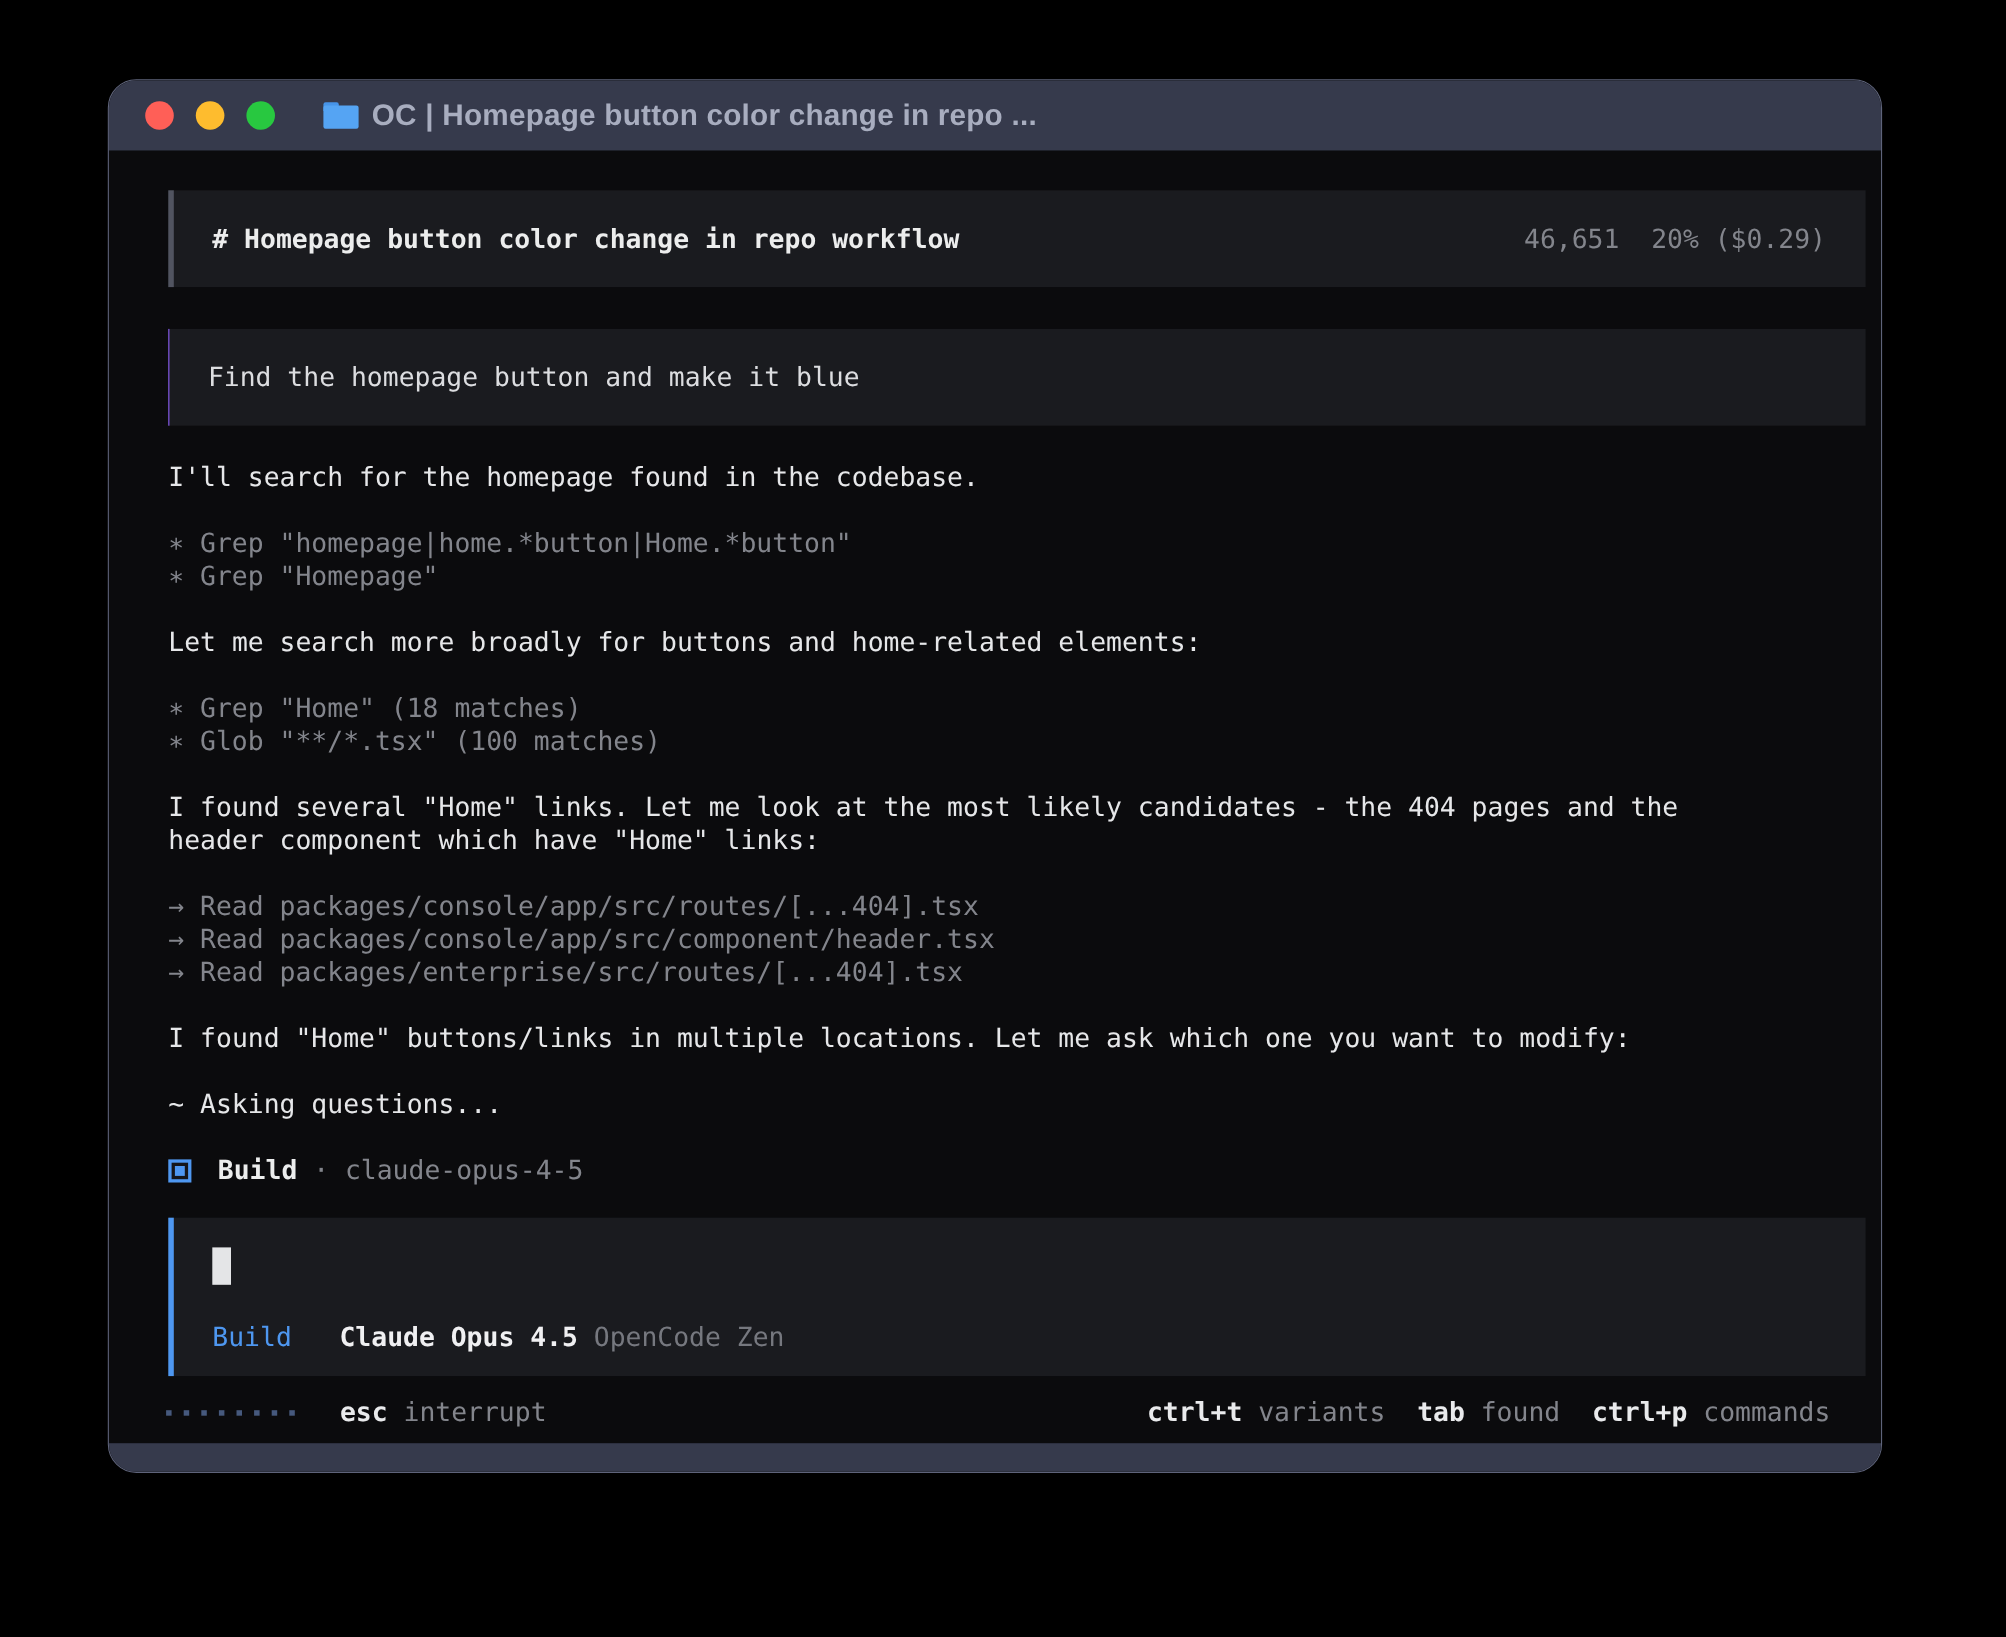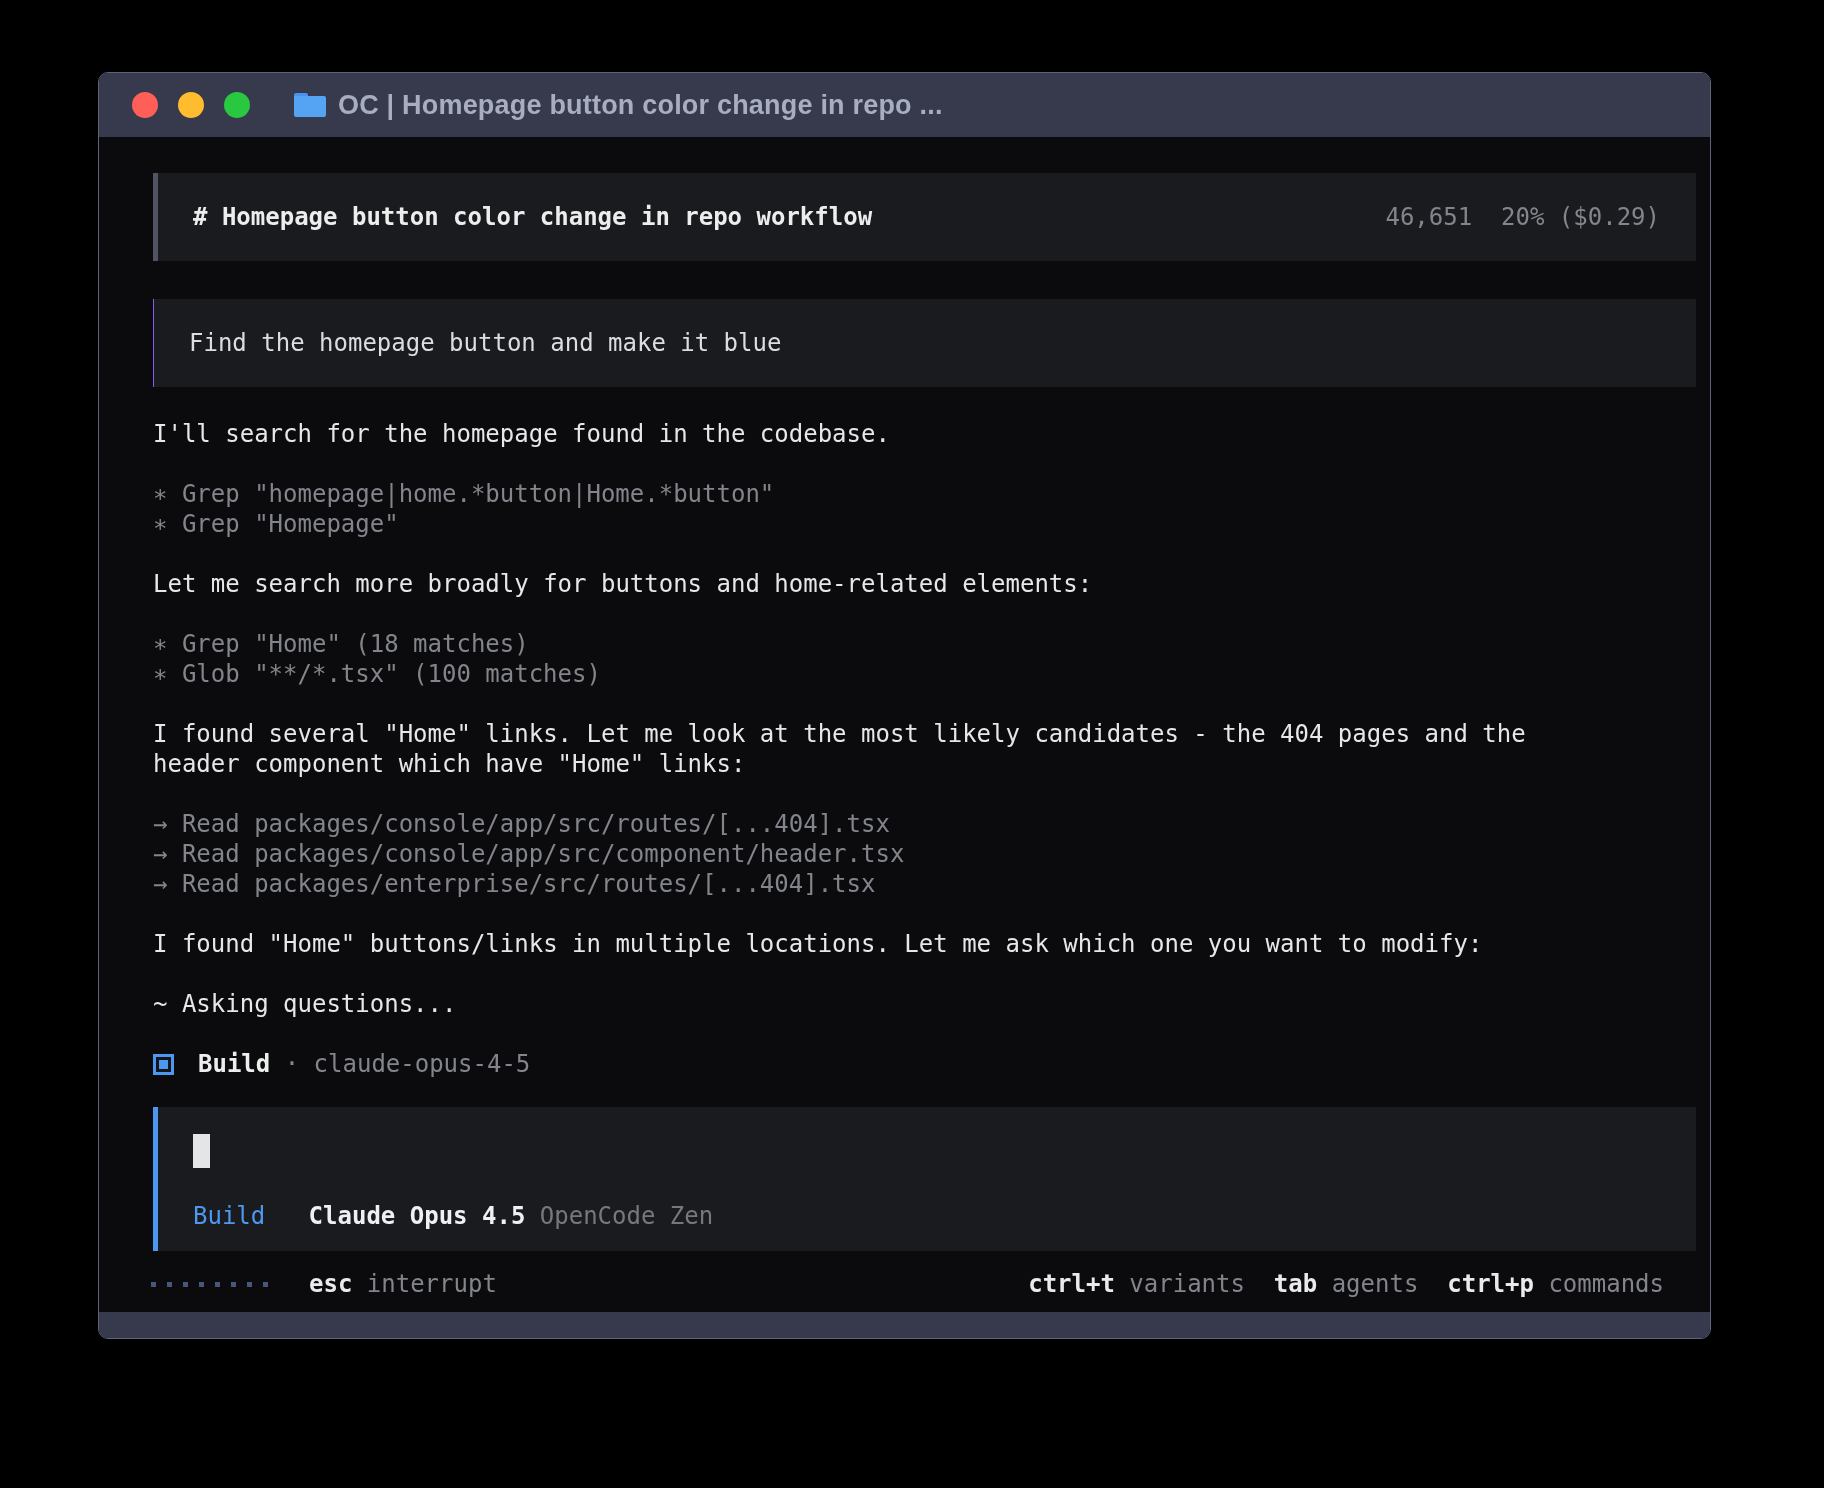--- a/index.html
+++ b/index.html
@@ -1,21 +1,21 @@
 <!DOCTYPE html>
 <html><head>
 <meta charset="utf-8">
 <style>
   * { margin:0; padding:0; box-sizing:border-box; }
   html,body { width:1824px; height:1488px; background:#000; overflow:hidden; }
   body { font-family:"DejaVu Sans Mono", monospace; }
 
   .window {
     position:absolute; left:98px; top:72px; width:1613px; height:1267px;
-    border-radius:10px; background:#0b0b0d;
+    border-radius:26px; background:#0b0b0d;
     border:1px solid #5e637a;
     overflow:hidden;
   }
   .titlebar {
     position:absolute; left:0; top:0; right:0; height:64px;
     background:#363a4c; display:flex; align-items:center;
   }
   .lights { display:flex; gap:20px; margin-left:33px; }
   .light { width:26px; height:26px; border-radius:50%; }
   .light.red { background:#ff5f57; }
@@ -198,21 +198,21 @@
             <div class="dot"></div>
             <div class="dot"></div>
             <div class="dot"></div>
             <div class="dot"></div>
             <div class="dot"></div>
           </div>
         <div class="hint"><span class="key">esc</span> <span class="lbl">interrupt</span></div>
       </div>
       <div class="sb-right">
         <div class="hint"><span class="key">ctrl+t</span> <span class="lbl">variants</span></div>
-        <div class="hint"><span class="key">tab</span> <span class="lbl">agents</span></div>
+        <div class="hint"><span class="key">tab</span> <span class="lbl">found</span></div>
         <div class="hint"><span class="key">ctrl+p</span> <span class="lbl">commands</span></div>
       </div>
     </div>
 
   </div>
 
   <div class="bottom-strip"></div>
 </div>
 
 </body></html>

